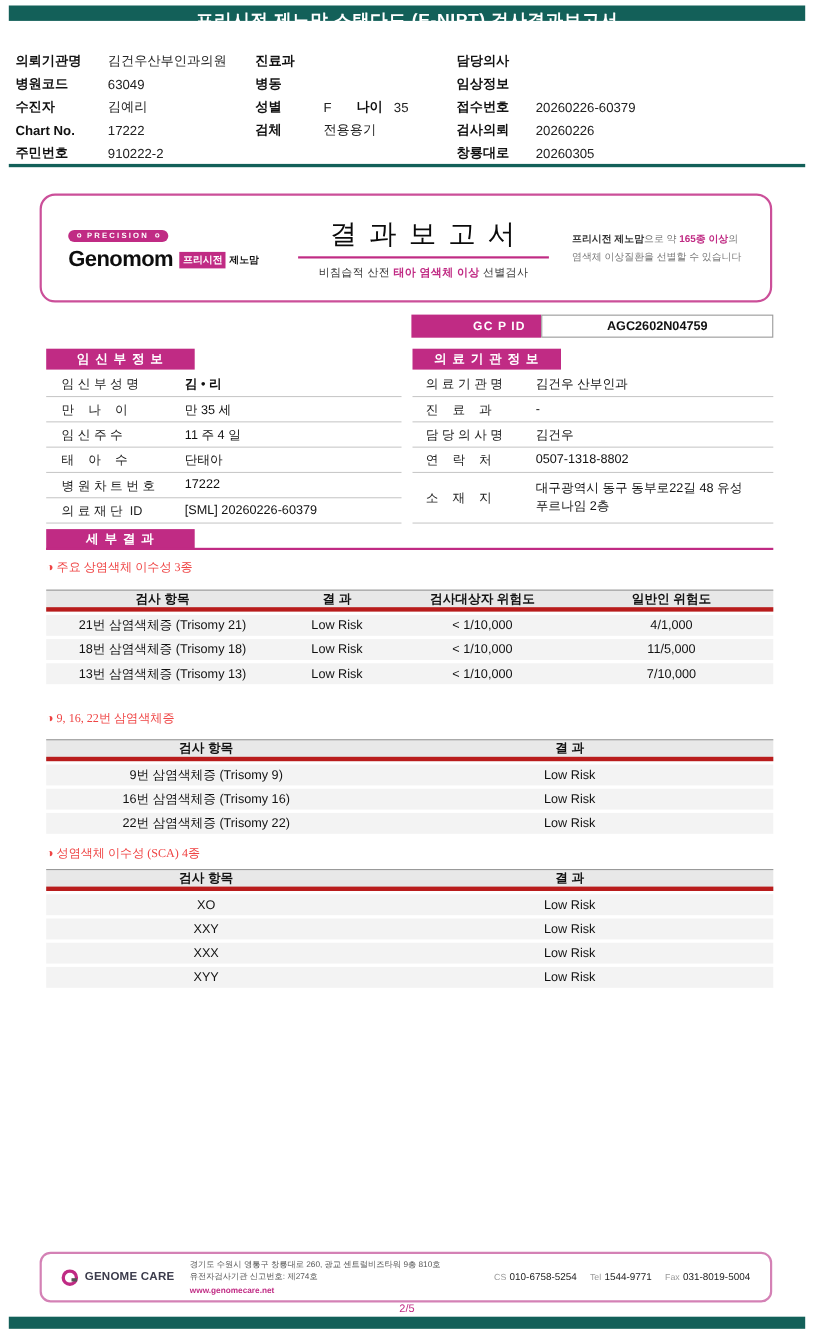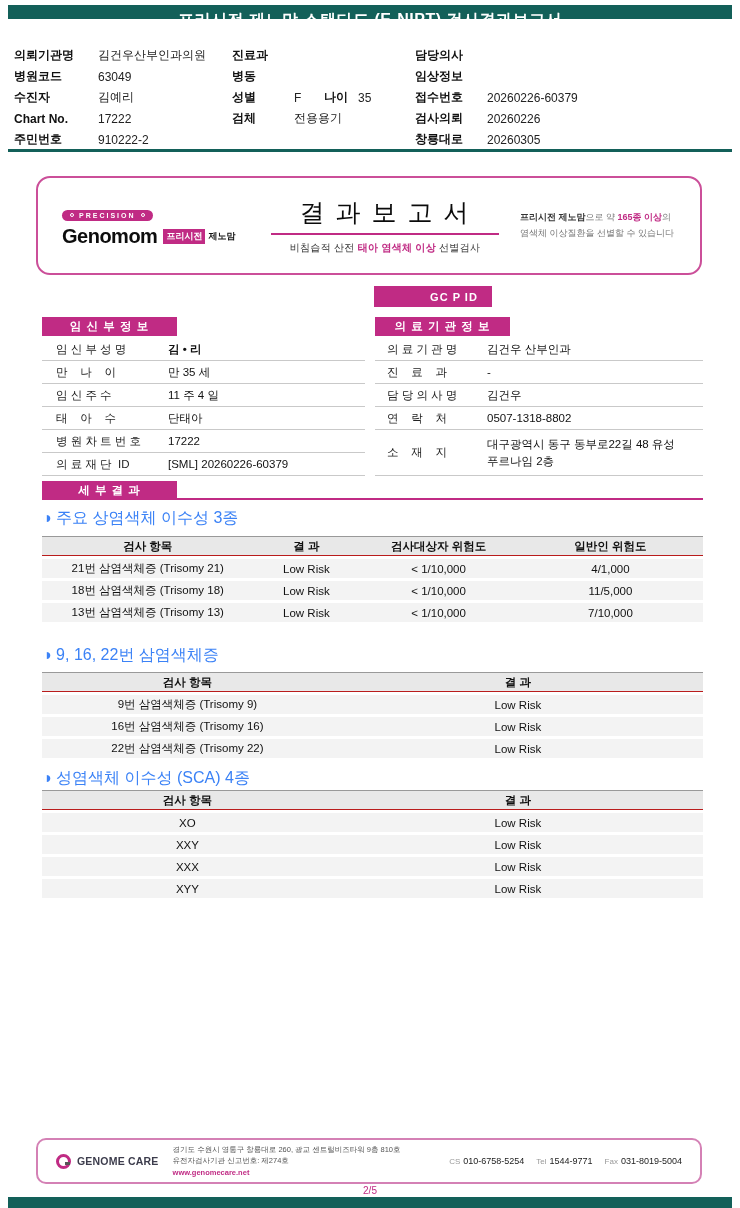--- a/index.html
+++ b/index.html
@@ -87,31 +87,31 @@
   .info-label{white-space:pre;color:#222;}
   .info-value{color:#111;}
   .mother{left:42px;top:338px;width:323px;}
   .mother .info-label{width:126px;padding-left:14px;}
   .mother .info-row:first-child .info-value{font-weight:700;}
   .clinic{left:375px;top:338px;width:328px;}
   .clinic .info-label{width:112px;padding-left:12px;}
   .clinic .tall{min-height:46px;}
   .clinic .tall .info-value{width:200px;line-height:1.4;padding:4px 0;}
   
-  .section-heading{position:absolute;left:42px;font-size:16px;color:#3b82f6;}
+  .section-heading{position:absolute;left:42px;font-size:11px;color:#ef4444;font-family:Liberation Serif, serif;}
   #sh1{top:508px;}
   #sh2{top:645px;}
   #sh3{top:768px;}
   .data-table{position:absolute;left:42px;width:661px;font-size:11.5px;}
   #t1{top:536px;}
   #t2{top:672px;}
   #t3{top:790px;}
   .thead{
     display:flex;align-items:center;height:20px;background:#e8e8e8;font-weight:700;
-    border-top:1px solid #999;border-bottom:1px solid #b91c1c;
+    border-top:1px solid #999;border-bottom:4px solid #b91c1c;
   }
   .trow{display:flex;align-items:center;height:19px;background:#f3f3f3;margin-top:3px;}
   .data-table span{text-align:center;display:inline-block;}
   .c1{width:32%;}.c2{width:16%;}.c3{width:24%;}.c4{width:28%;}
   .w1{width:44%;}.w2{width:56%;}
   
   .footer-card{
     position:absolute;left:36px;top:1138px;width:666px;height:46px;
     border:2px solid var(--magenta-soft);border-radius:10px;background:#fff;
     display:flex;align-items:center;padding:0 18px;
@@ -218,20 +218,21 @@
     <div class="report-subtitle"><span>비침습적 산전 </span><span class="accent">태아 염색체 이상</span><span> 선별검사</span></div>
   </div>
   <div class="tagline-area">
     <div><b>프리시전 제노맘</b><span>으로 약 </span><span class="accent">165종 이상</span><span>의</span></div>
     <div>염색체 이상질환을 선별할 수 있습니다</div>
   </div>
 </div>
 
 <div class="gcpid-row">
   <div class="gcpid-label">GC P ID</div>
+  <div class="gcpid-value">AGC2602N04759</div>
 </div>
 
 <div class="sec-title" id="mother-title">임 신 부 정 보</div>
 <div class="info-table mother">
   <div class="info-row">
       <span class="info-label">임 신 부 성 명</span>
       <span class="info-value">김 • 리</span>
     </div>
   <div class="info-row">
       <span class="info-label">만    나    이</span>

